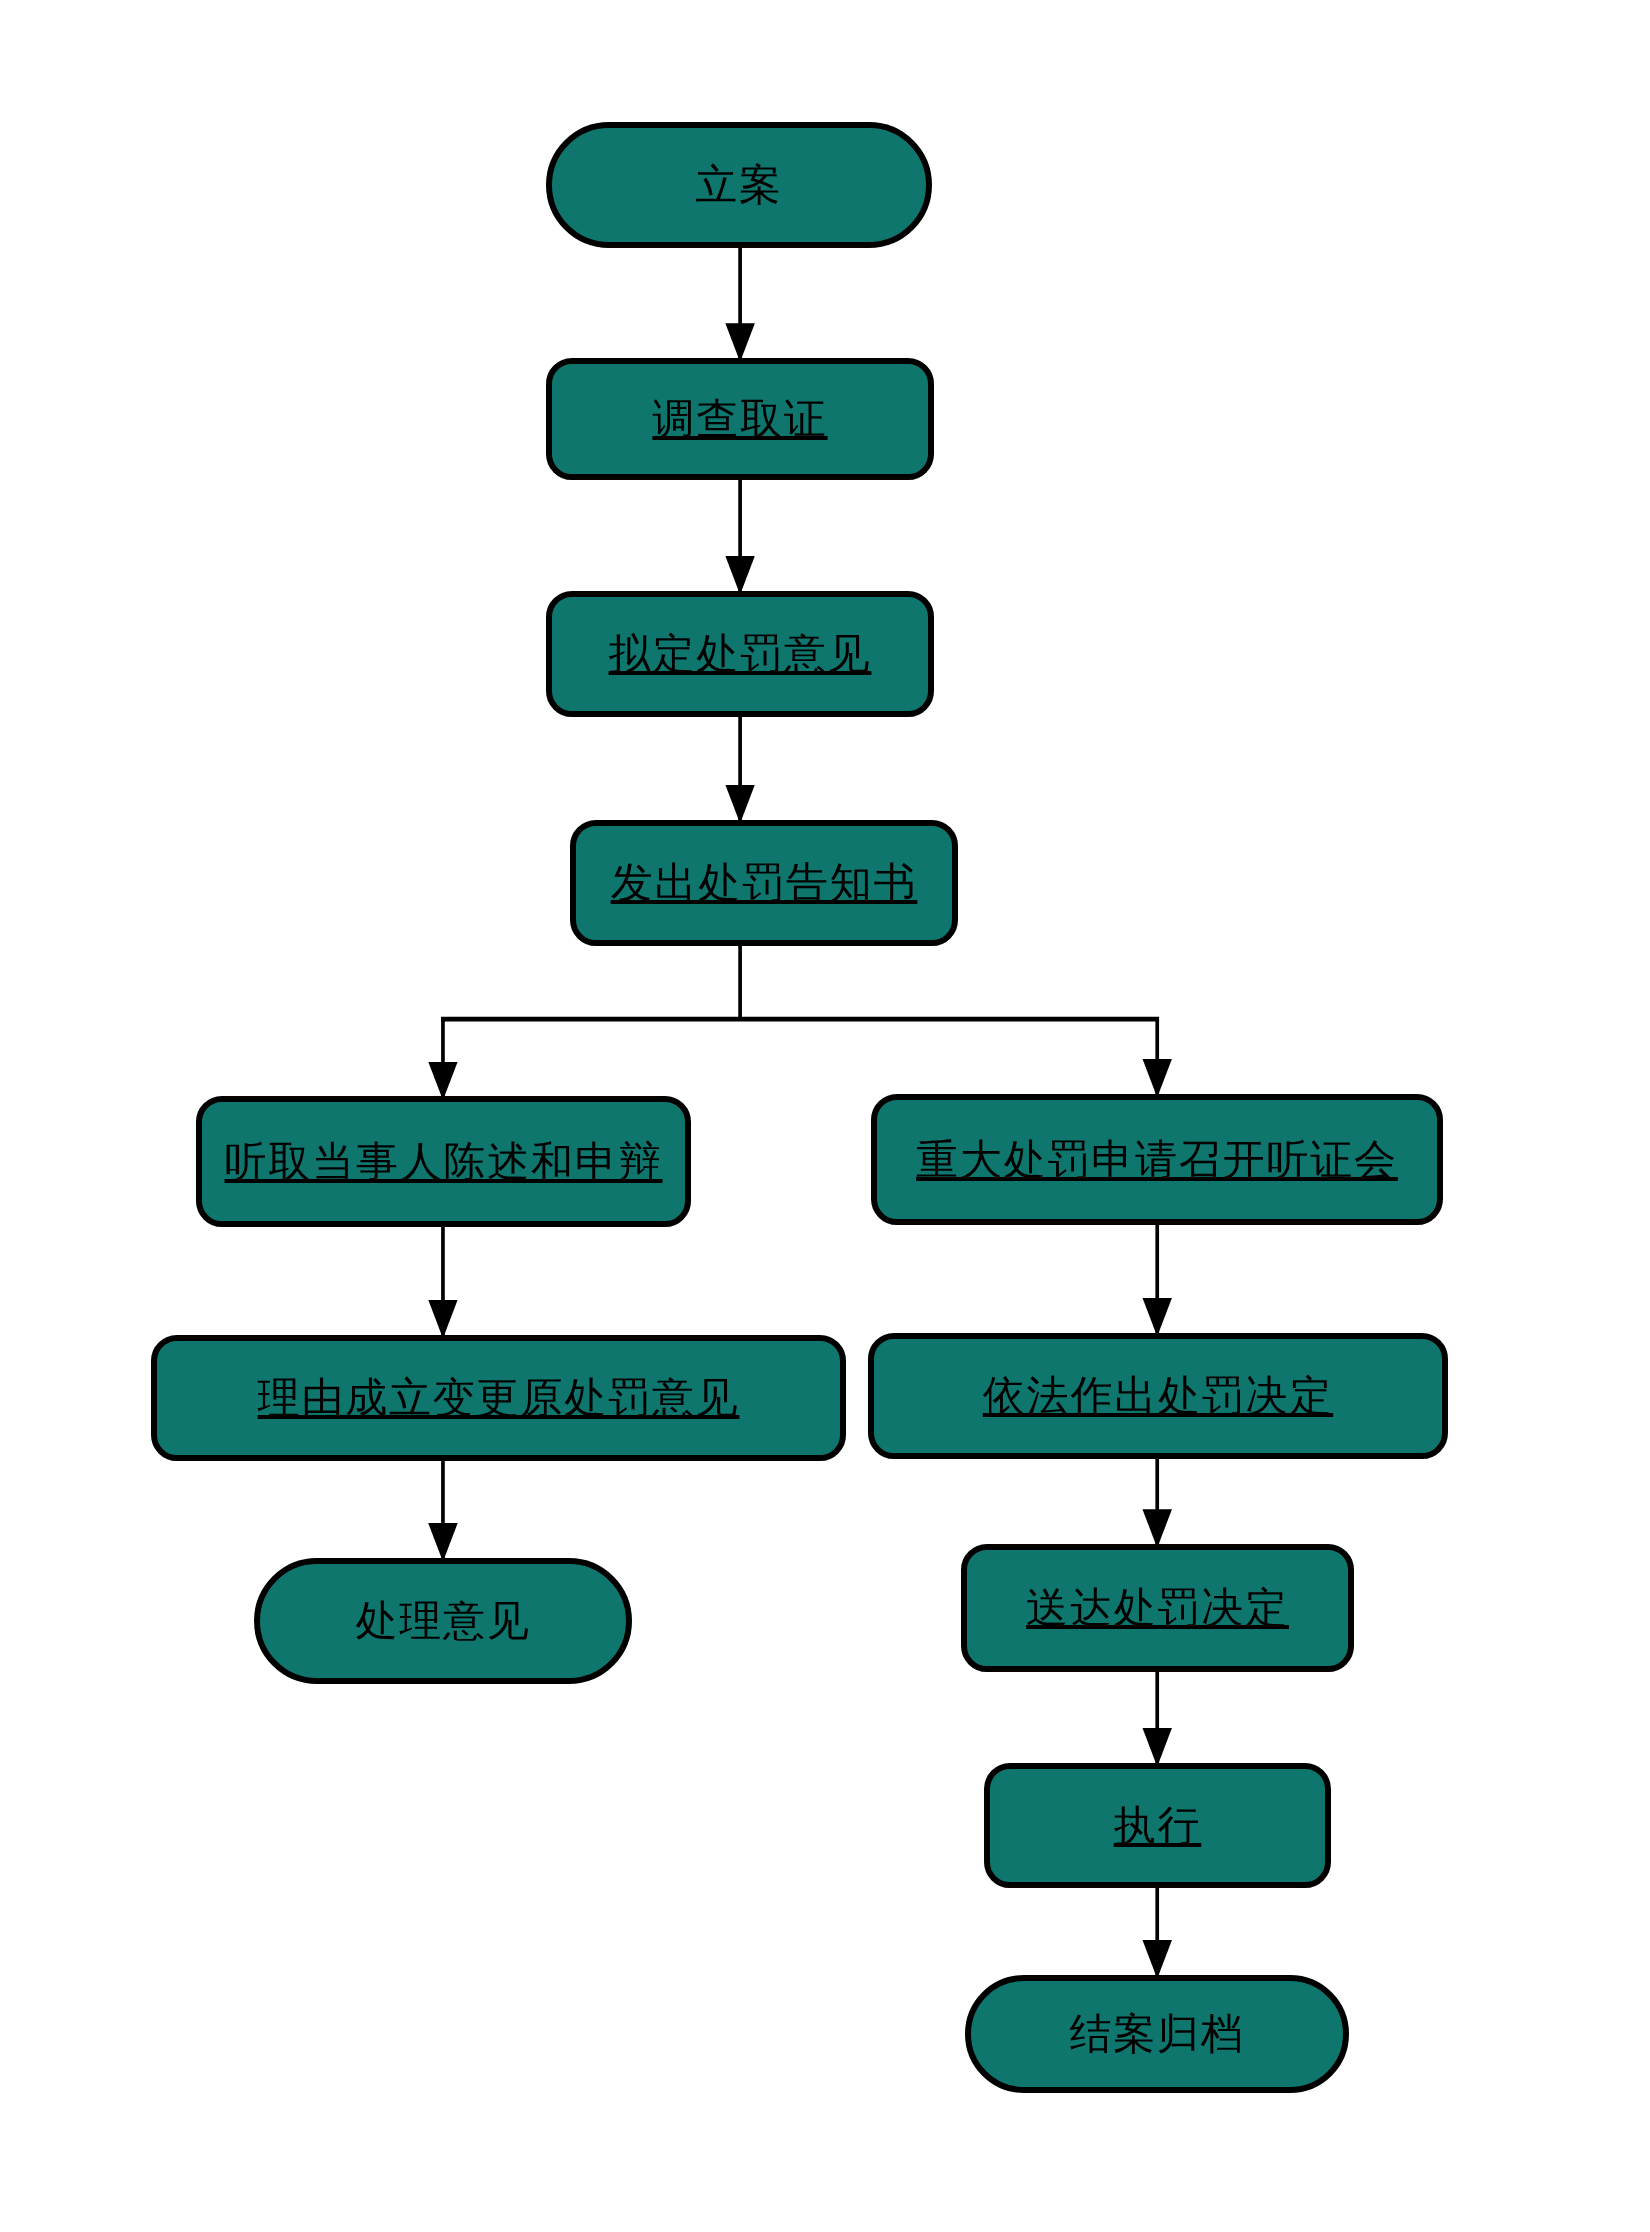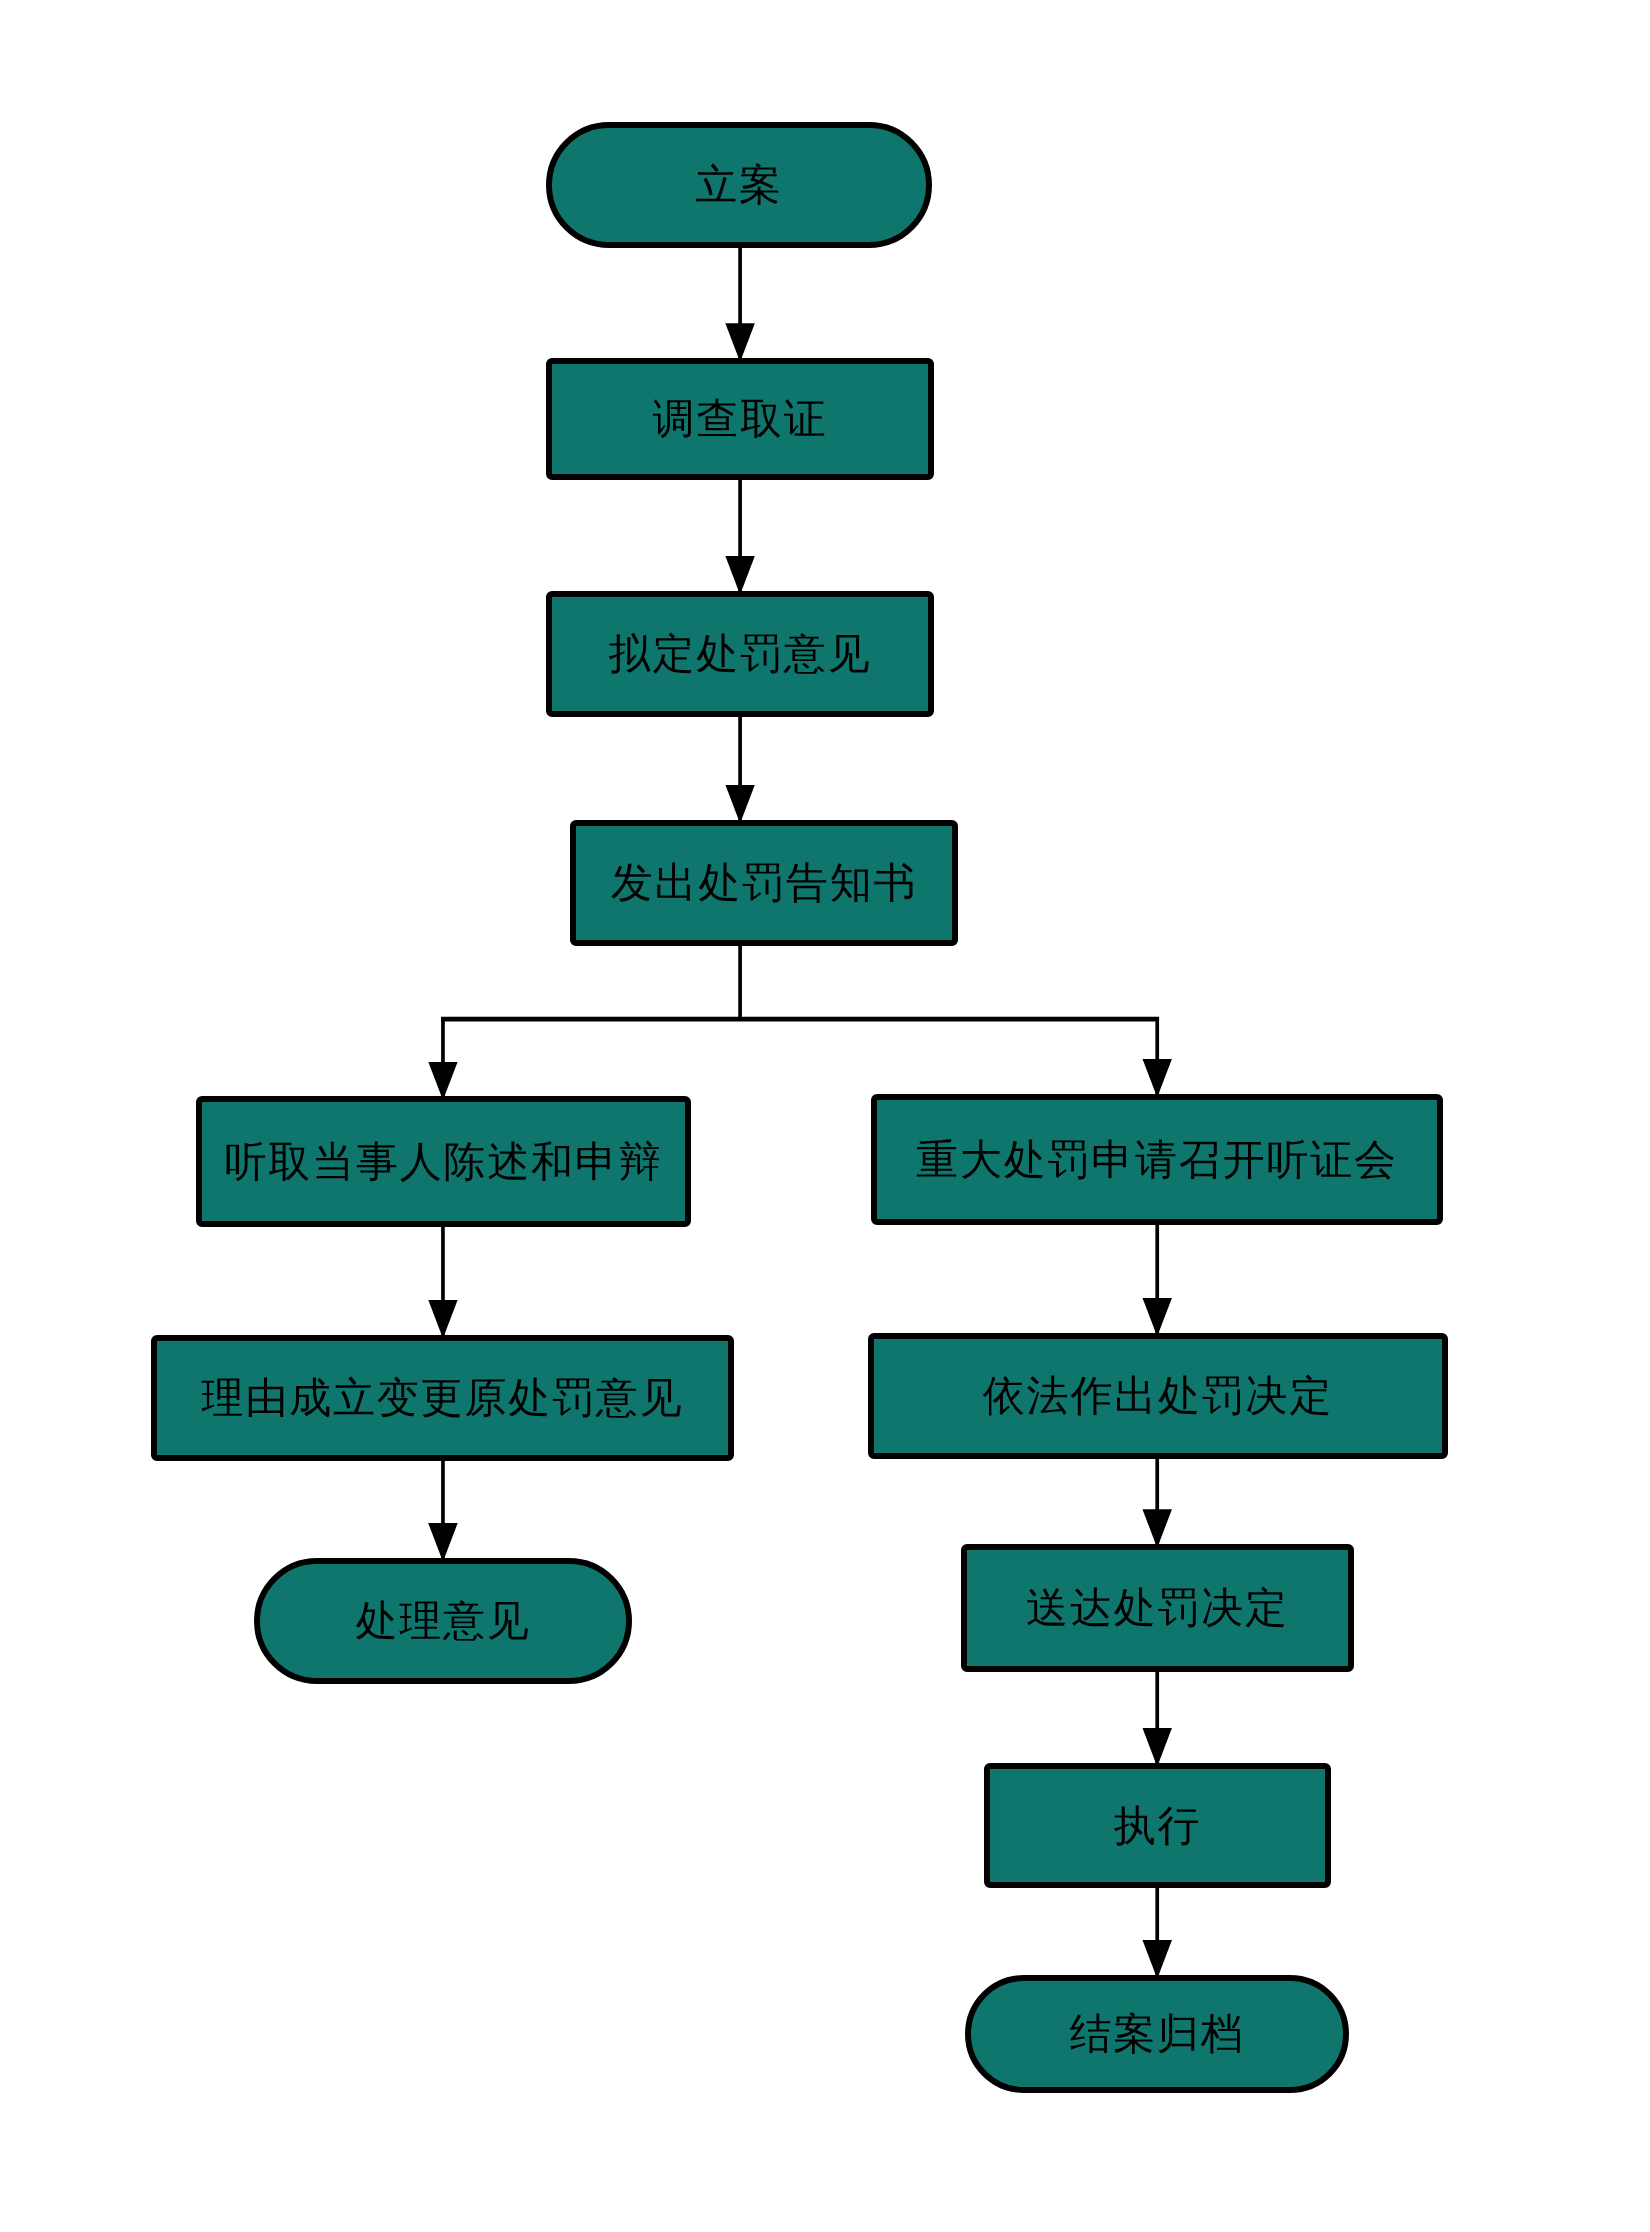--- a/index.html
+++ b/index.html
@@ -25,21 +25,21 @@
     box-sizing: border-box;
     border: 6.5px solid #000000;
     background: #0f766e;
     color: #000000;
     font-size: 42px;
     letter-spacing: 1.8px;
     text-align: center;
     white-space: nowrap;
     z-index: 2;
   }
-  .node.rect    { border-radius: 6px; }
+  .node.rect    { border-radius: 26px; text-decoration: underline; }
   .node.stadium { border-radius: 65px; }
 </style>
 </head>
 <body>
 
 <div id="canvas">
 
   <svg id="connector-layer" width="1650" height="2233" viewBox="0 0 1788 2419" xmlns="http://www.w3.org/2000/svg">
     <defs>
       <marker id="arrowhead" markerUnits="userSpaceOnUse" markerWidth="46" markerHeight="36" refX="42" refY="16" orient="auto">
@@ -68,21 +68,21 @@
   <div class="node stadium" style="left:546px; top:122px; width:386px; height:126px;">立案</div>
 
   <div class="node rect" style="left:546px; top:358px; width:388px; height:122px;">调查取证</div>
 
   <div class="node rect" style="left:546px; top:591px; width:388px; height:126px;">拟定处罚意见</div>
 
   <div class="node rect" style="left:546px; top:820px; width:388px; height:126px;margin-left:24px;">发出处罚告知书</div>
 
   <div class="node rect" style="left:196px; top:1096px; width:495px; height:131px;">听取当事人陈述和申辩</div>
 
-  <div class="node rect" style="left:151px; top:1335px; width:583px; height:126px;">理由成立变更原处罚意见</div>
+  <div class="node rect" style="left:151px; top:1335px; width:695px; height:126px;">理由成立变更原处罚意见</div>
 
   <div class="node stadium" style="left:254px; top:1558px; width:378px; height:126px;">处理意见</div>
 
   <div class="node rect" style="left:871px; top:1094px; width:572px; height:131px;">重大处罚申请召开听证会</div>
 
   <div class="node rect" style="left:868px; top:1333px; width:580px; height:126px;">依法作出处罚决定</div>
 
   <div class="node rect" style="left:961px; top:1544px; width:393px; height:128px;">送达处罚决定</div>
 
   <div class="node rect" style="left:984px; top:1763px; width:347px; height:125px;">执行</div>

